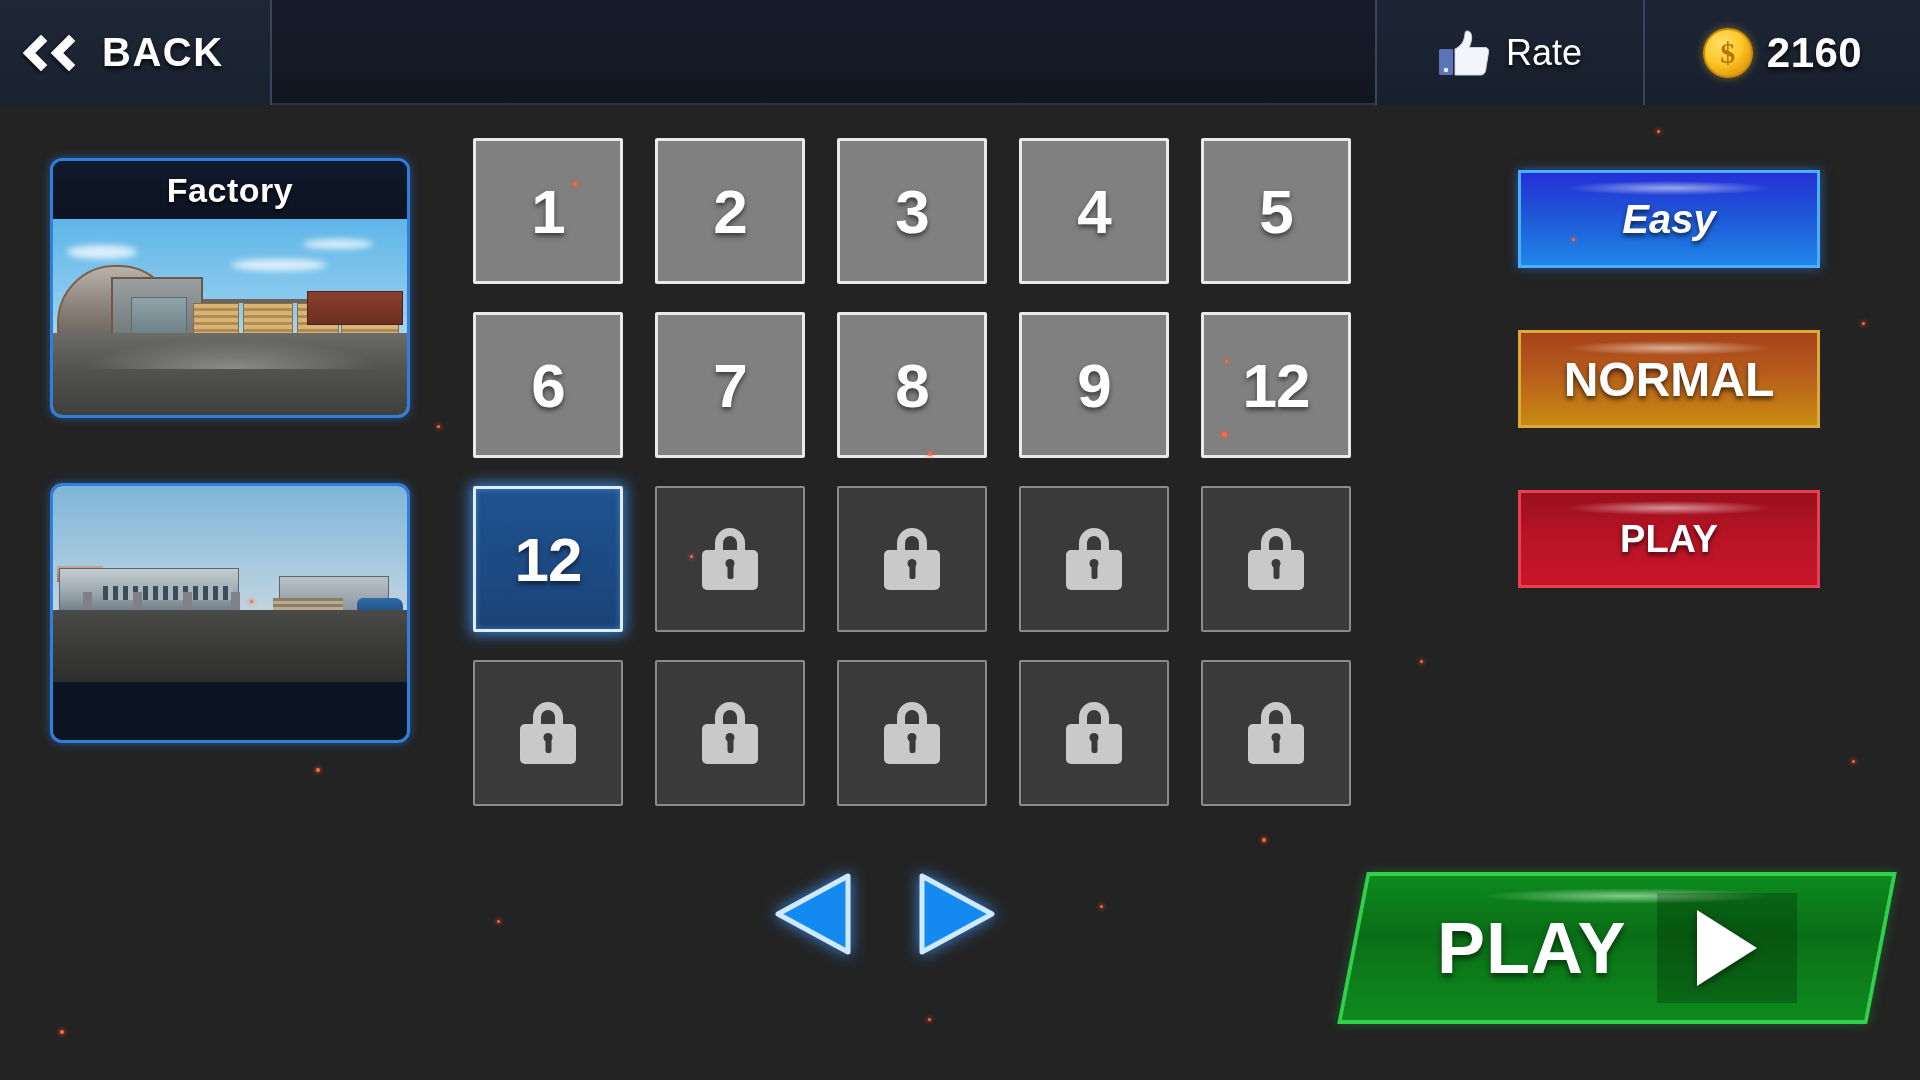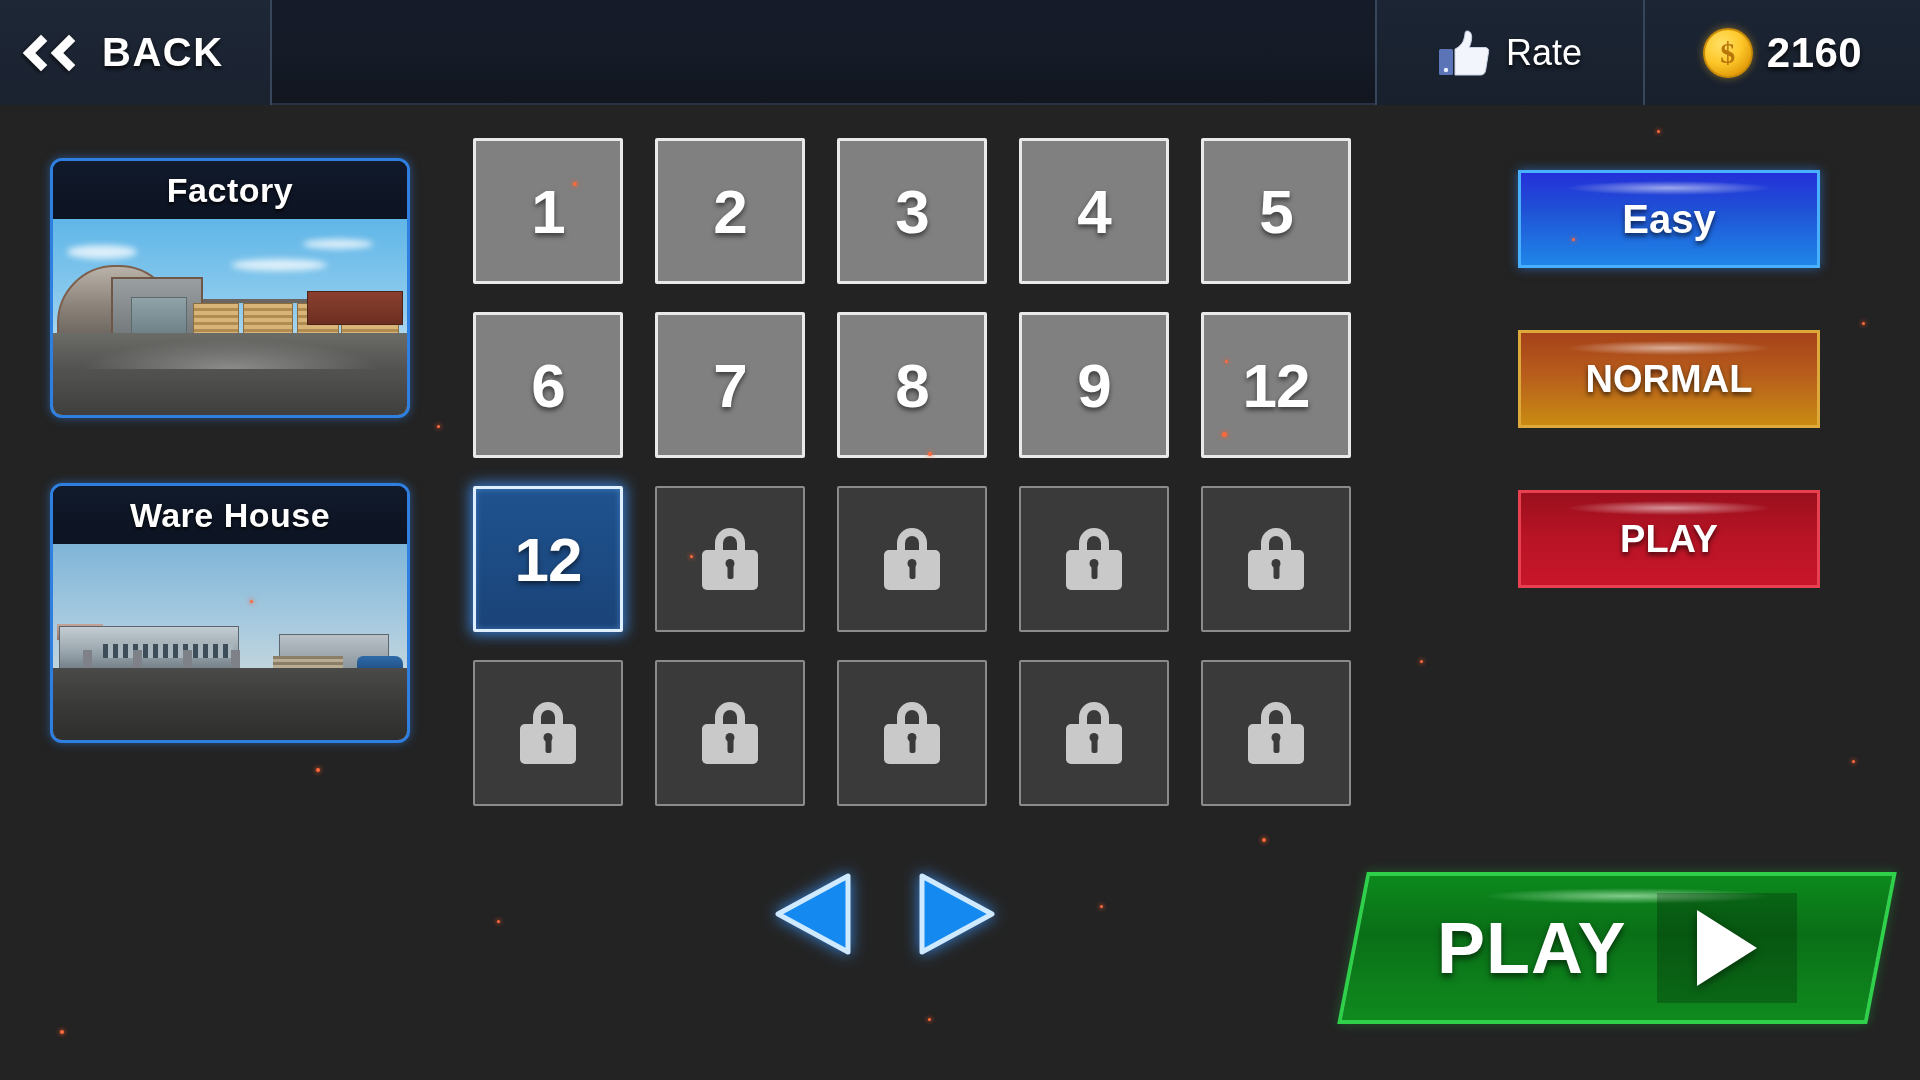--- a/index.html
+++ b/index.html
@@ -227,25 +227,26 @@
     position: absolute; left: 16%; right: 16%; top: 8px; height: 14px;
     background: radial-gradient(ellipse at 50% 50%, rgba(255,255,255,0.55) 0%, rgba(255,255,255,0) 72%);
     border-radius: 50%;
     pointer-events: none;
   }
   #diff-easy {
     background: linear-gradient(180deg, #2430d8 0%, #1f53d6 42%, #1f86e8 100%);
     border: 3px solid #49b0ff;
     font-size: 40px;
     box-shadow: 0 0 10px rgba(50,140,255,0.55);
+    font-style: italic;
   }
   #diff-normal {
     background: linear-gradient(180deg, #a64219 0%, #b75d1c 45%, #c98b12 100%);
     border: 3px solid #dda93a;
-    font-size: 38px;
+    font-size: 48px;
     align-items: center;
   }
   #diff-hard {
     background: linear-gradient(180deg, #9a0f1c 0%, #b81425 48%, #c8152a 100%);
     border: 3px solid #e8404f;
     font-size: 38px;
   }
 
   
   #play-btn {
@@ -333,21 +334,20 @@
         <div class="fac-lumber" style="left:140px; width:46px;"></div>
         <div class="fac-lumber" style="left:190px; width:50px;"></div>
         <div class="fac-lumber" style="left:244px; width:42px;"></div>
         <div class="fac-lumber" style="right:8px; width:58px; bottom:78px; height:28px;"></div>
         <div class="fac-container"></div>
         <div class="fac-road"></div>
       </div>
     </div>
 
     <div class="map-card">
-      <div class="map-title">Ware House</div>
       <div class="map-photo">
         <div class="wh-sky"></div>
         <div class="wh-roofred"></div>
         <div class="wh-building"></div>
         <div class="wh-windows"></div>
         <div class="wh-building2"></div>
         <div class="wh-pillar" style="left:30px;"></div>
         <div class="wh-pillar" style="left:80px;"></div>
         <div class="wh-pillar" style="left:130px;"></div>
         <div class="wh-pillar" style="left:178px;"></div>

